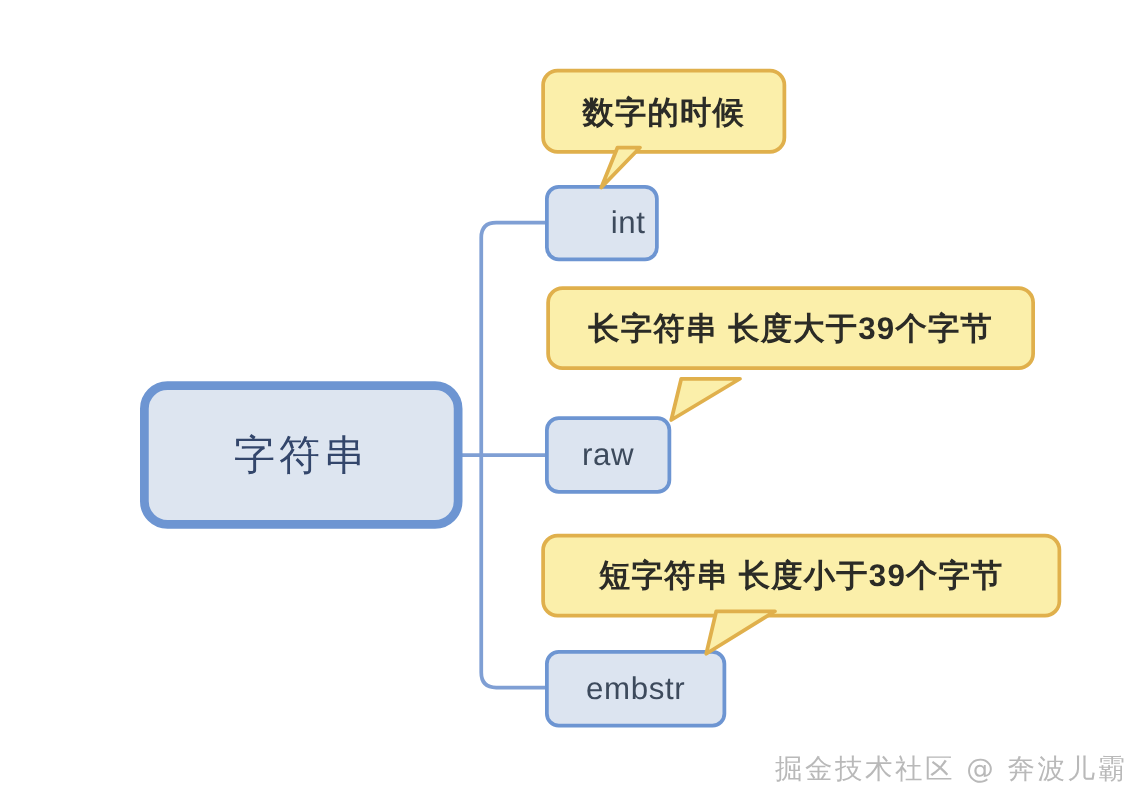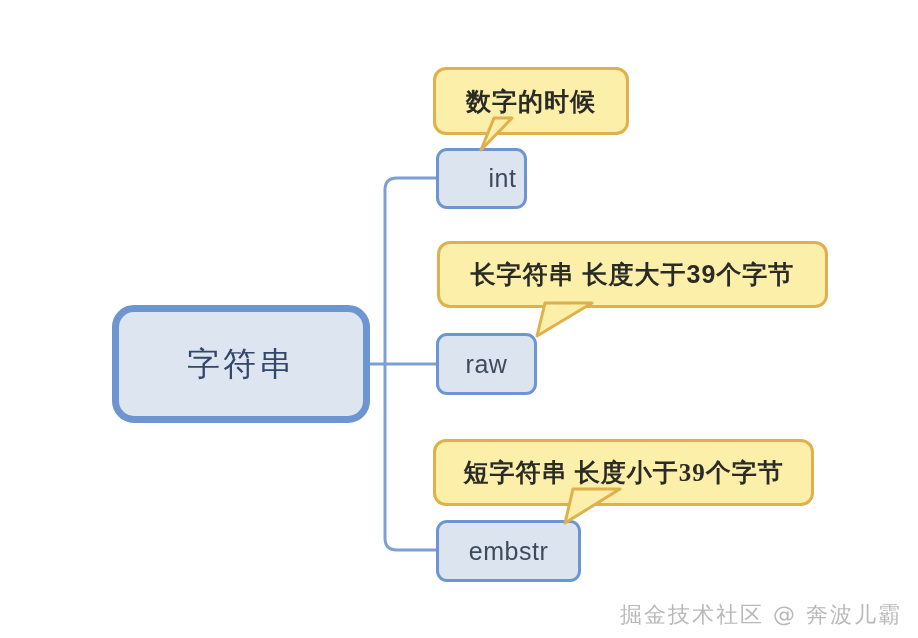--- a/index.html
+++ b/index.html
@@ -63,21 +63,20 @@
     align-items: center;
     justify-content: center;
     background: #fbefaa;
     border: 3px solid #e0b04c;
     border-radius: 13px;
     color: #2b2b26;
     font-size: 25px;
     font-weight: 700;
     letter-spacing: 1px;
     white-space: nowrap;
-    margin-top: 12px;
   }
   
   #tails {
     position: absolute;
     left: 0;
     top: 0;
     width: 918px;
     height: 638px;
     pointer-events: none;
   }
@@ -124,21 +123,21 @@
   </div>
 
   <div class="callout" style="left:433px; top:55px; width:196px; height:68px;">
     <span>数字的时候</span>
   </div>
 
   <div class="callout" style="left:437px; top:229px; width:391px; height:67px;">
     <span>长字符串 长度大于39个字节</span>
   </div>
 
-  <div class="callout" style="left:433px; top:427px; width:381px; height:67px;font-family:Liberation Serif, serif;">
+  <div class="callout" style="left:433px; top:427px; width:416px; height:67px;">
     <span>短字符串 长度小于39个字节</span>
   </div>
 
   <svg id="tails" viewBox="0 0 918 638" width="918" height="638">
 
     <path d="M 494 118 L 481 150 L 512 118 Z" fill="#fbefaa" stroke="#e0b04c" stroke-width="3" stroke-linejoin="round"></path>
 
     <path d="M 592 303 L 537 336 L 545 303 Z" fill="#fbefaa" stroke="#e0b04c" stroke-width="3" stroke-linejoin="round"></path>
 
     <path d="M 620 489 L 565 523 L 573 489 Z" fill="#fbefaa" stroke="#e0b04c" stroke-width="3" stroke-linejoin="round"></path>

